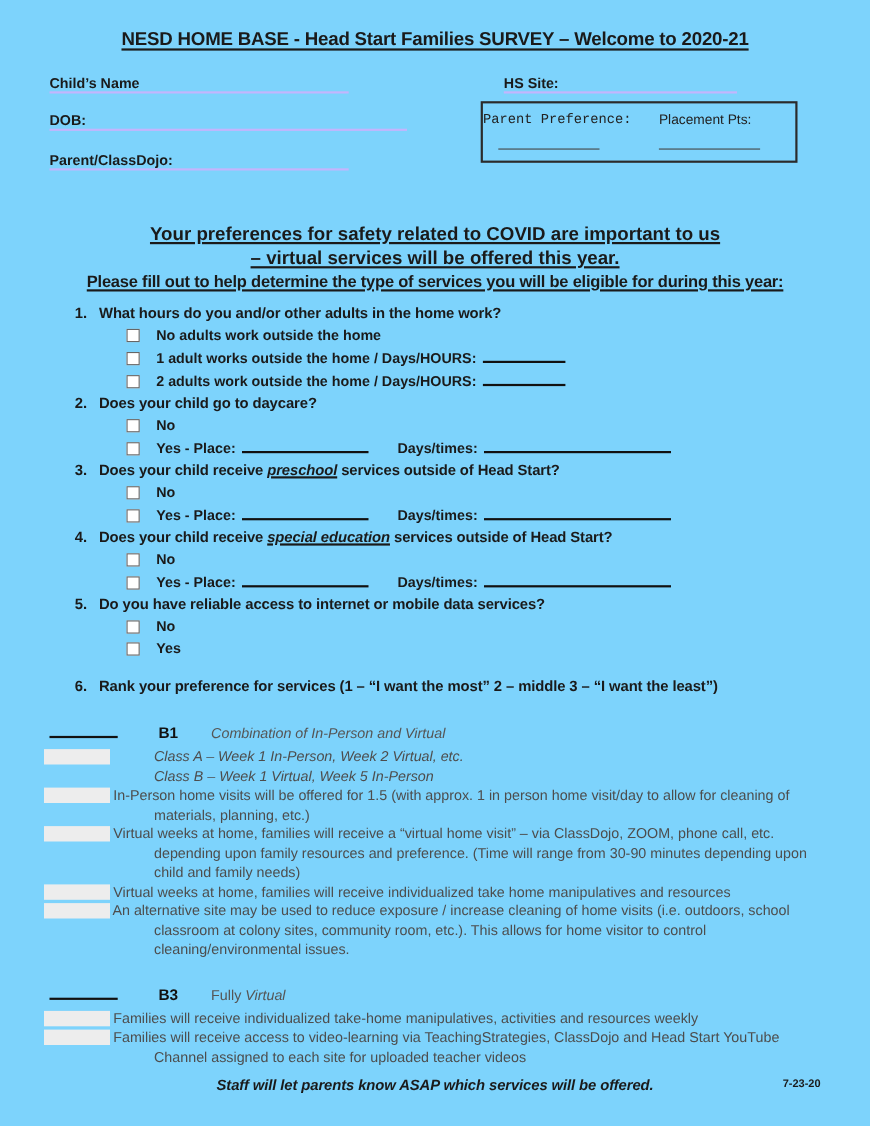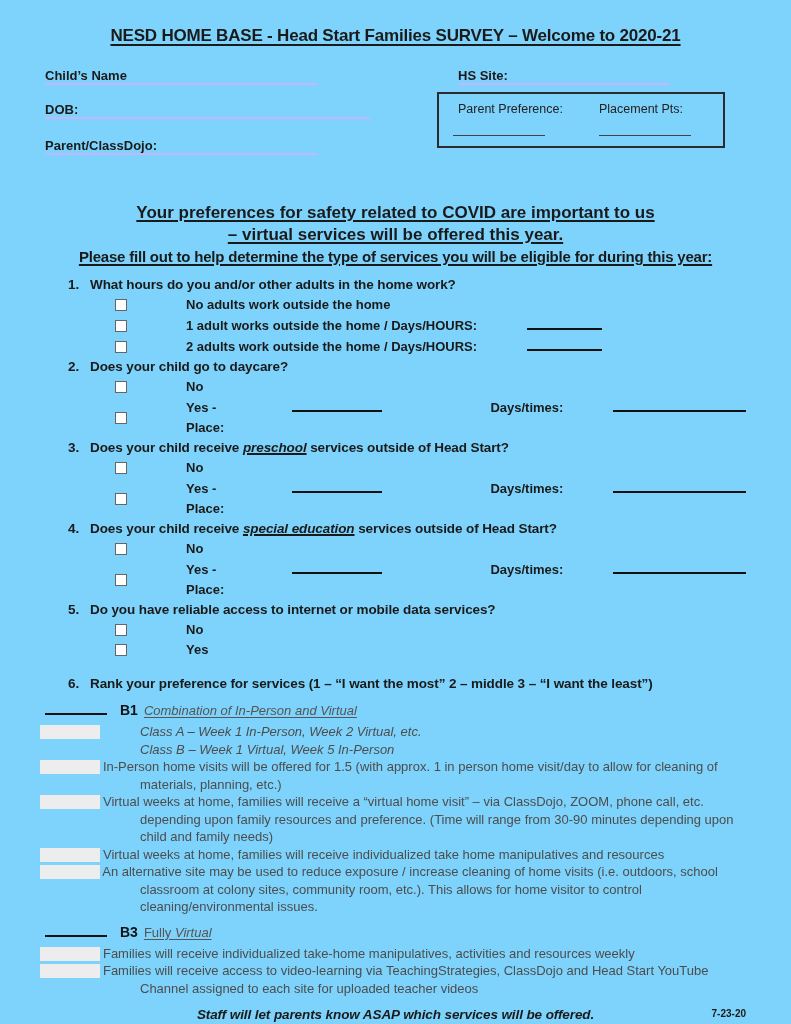--- a/index.html
+++ b/index.html
@@ -30,35 +30,35 @@
   .notice .u{text-decoration:underline;text-decoration-thickness:2px;text-underline-offset:2px;}
   .instruction{
     margin-top:2px;text-align:center;font-size:15px;font-weight:700;letter-spacing:-0.2px;
     text-decoration:underline;text-decoration-thickness:2px;text-underline-offset:2px;
   }
   
   .qwrap{margin-top:10px;font-size:13.5px;}
   .qline{display:flex;line-height:20px;font-weight:700;letter-spacing:-0.1px;}
   .qnum{margin-left:23px;width:22px;flex:none;}
   .em-u{font-style:italic;text-decoration:underline;text-decoration-thickness:1.5px;}
-  .opt{display:flex;align-items:baseline;line-height:20px;font-weight:700;font-size:13px;margin-left:70px;gap:44px;}
+  .opt{display:flex;align-items:baseline;line-height:20px;font-weight:700;font-size:13px;margin-left:70px;}
   .cb{
     width:10px;height:10px;border:1.5px solid #666;flex:none;display:inline-block;
     align-self:center;margin-right:15px;background:#fff;
   }
   .blank{display:inline-block;border-bottom:2px solid #111;height:13px;margin-left:6px;}
   .w75{width:75px;} .w115{width:115px;} .w170{width:170px;}
   .gap{display:inline-block;width:26px;}
   .q6{margin-top:14px;}
   
   .sections{font-size:13px;}
-  .sec-hdr{display:flex;align-items:baseline;line-height:24px;margin-top:4px;}
+  .sec-hdr{display:flex;align-items:baseline;line-height:24px;margin-top:20px;gap:24px;}
   .rankline{width:62px;border-bottom:2px solid #111;height:14px;flex:none;margin-right:13px;}
   .sec-code{font-weight:700;font-size:14px;color:#111;margin-right:6px;}
-  .sec-title{font-style:italic;color:#555;text-decoration:underline;text-underline-offset:2px;}
+  .sec-title{font-style:italic;color:#555;text-underline-offset:2px;}
   .sec-title .plain{font-style:normal;}
   .sec-sep{color:#555;margin-right:4px;}
   .detail{position:relative;color:#4d4d4d;line-height:17.5px;padding-left:95px;text-indent:-45px;}
   .detail.classline{text-indent:0;font-style:italic;}
   .mark{position:absolute;left:-5px;top:2px;width:60px;height:14px;background:#ededed;}
   
   .footer{margin-top:8px;position:relative;font-size:13.5px;font-weight:700;font-style:italic;
     text-align:center;line-height:19px;letter-spacing:-0.1px;}
   .footer .l1{width:680px;margin:0 auto;}
   .datestamp{position:absolute;right:0;bottom:1px;font-size:10px;font-style:normal;letter-spacing:0;}
@@ -89,21 +89,21 @@
           <span class="sp" style="width:292px"></span>
         </span>
     </div>
     <div class="hrow" style="left:0;top:84px;">
       <span class="fill">
           <span class="flabel">Parent/ClassDojo:</span>
           <span class="sp" style="width:160px"></span>
         </span>
     </div>
     <div class="scorebox">
-      <span class="lbl" style="left:19px;">Parent Preference:</span>
+      <span class="lbl" style="left:0;font-family:Liberation Mono, monospace;">Parent Preference:</span>
       <span class="lbl" style="left:160px;">Placement Pts:</span>
       <span class="bl" style="left:14px;"></span>
       <span class="bl" style="left:160px;"></span>
     </div>
   </div>
 
   <div class="notice">
     <div class="u">Your preferences for safety related to COVID are important to us</div>
     <div class="u">– virtual services will be offered this year.</div>
   </div>

